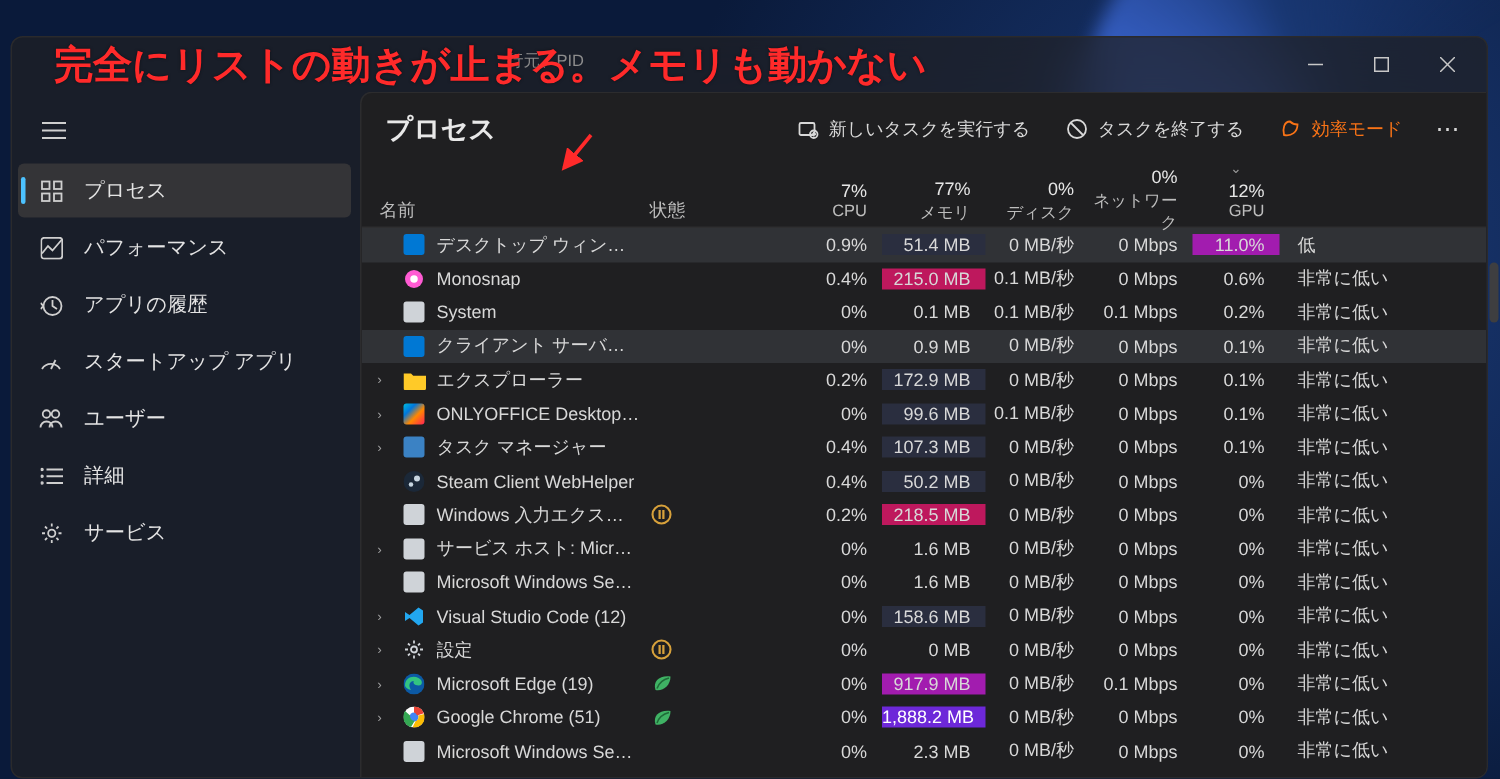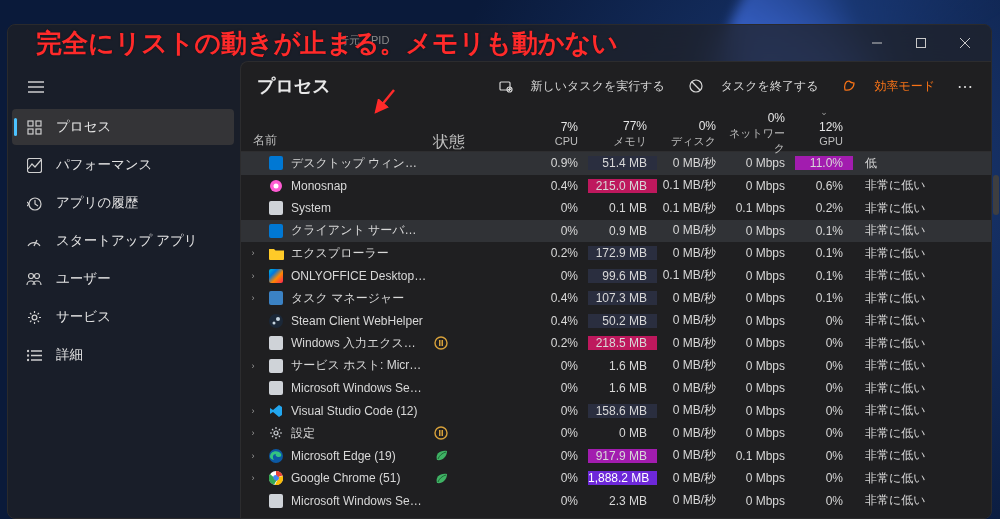--- a/index.html
+++ b/index.html
@@ -16,28 +16,28 @@
 .body{flex:1;display:flex;min-height:0}
 .sidebar{width:232px;padding:10px 6px 0 4px;display:flex;flex-direction:column;gap:2px}
 .hamburger{width:36px;height:32px;display:flex;align-items:center;justify-content:center;margin-left:6px;margin-bottom:4px;color:#cfcfcf}
 .sideitem{display:flex;align-items:center;gap:14px;height:36px;padding:0 10px 0 14px;border-radius:4px;font-size:13.5px;color:#e4e4e4;cursor:pointer}
 .sideitem.active{background:#343437;position:relative}
 .sideitem.active::before{content:"";position:absolute;left:2px;top:9px;width:3px;height:18px;background:#4cc2ff;border-radius:2px}
 .sideitem .icon{width:16px;display:flex;justify-content:center;color:#cfcfcf}
 .main{flex:1;display:flex;flex-direction:column;background:#1f1f21;border-top-left-radius:8px;border:1px solid #2c2c2e;border-right:none;border-bottom:none;min-width:0}
 .toolbar{height:48px;display:flex;align-items:center;padding:0 12px;gap:8px}
 .toolbar .title{font-size:18px;font-weight:600;flex:1;padding-left:4px}
-.tbtn{display:flex;align-items:center;gap:18px;font-size:12px;color:#d8d8d8;padding:6px 8px;border-radius:4px;cursor:pointer}
+.tbtn{display:flex;align-items:center;gap:7px;font-size:12px;color:#d8d8d8;padding:6px 8px;border-radius:4px;cursor:pointer}
 .tbtn.disabled{color:#f97316}
 .tbtn .icon{display:flex}
 .dots{font-size:16px;padding:0 6px}
 .grid{flex:1;overflow:hidden;position:relative;font-size:12px}
 .header-row{display:flex;height:42px;border-bottom:1px solid #2e2e30;color:#bdbdbd}
 .header-row .cname{width:186px;padding:22px 0 0 12px;font-size:12px}
-.header-row .cstat{width:106px;padding:22px 0 0 6px;font-size:16px}
+.header-row .cstat{width:106px;padding:22px 0 0 6px;font-size:12px}
 .hnum{text-align:right;padding:6px 10px 0 0;display:flex;flex-direction:column;justify-content:center;gap:1px;position:relative}
 .hnum .pct{color:#e6e6e6;font-size:12px}
 .hnum .lab{color:#bdbdbd;font-size:11px}
 .header-row .sortcaret{position:absolute;top:-3px;left:50%;transform:translateX(-50%);font-size:9px;color:#9a9a9a}
 .c-cpu{width:55px}.c-mem{width:69px}.c-disk{width:69px}.c-net{width:69px}.c-gpu{width:58px}.c-pow{flex:1;text-align:left;padding-left:12px}
 .rows{overflow-y:auto;height:calc(100% - 42px)}
 .rows::-webkit-scrollbar{width:12px}
 .rows::-webkit-scrollbar-thumb{background:#4a4a4c;border-radius:6px}
 .row{display:flex;height:22.5px;align-items:center;color:#d8d8d8}
 .row.selected{background:#303236}
@@ -146,39 +146,39 @@
             <svg width="16" height="14" viewBox="0 0 16 14" fill="none" stroke="currentColor" stroke-width="1.2">
               <circle cx="5" cy="4" r="2.5"></circle>
               <circle cx="11" cy="4" r="2.5"></circle>
               <path d="M1,13 a4,4 0 0 1 8,0 M7,13 a4,4 0 0 1 8,0"></path>
             </svg>
           </span>
         <span>ユーザー</span>
       </div>
       <div class="sideitem">
         <span class="icon">
-            <svg width="15" height="15" viewBox="0 0 15 15" fill="none" stroke="currentColor" stroke-width="1.2">
-              <circle cx="7.5" cy="7.5" r="2.4"></circle>
-              <path d="M7.5,1 v2 M7.5,12 v2 M1,7.5 h2 M12,7.5 h2 M3,3 l1.4,1.4 M10.6,10.6 l1.4,1.4 M12,3 l-1.4,1.4 M4.4,10.6 L3,12"></path>
-            </svg>
-          </span>
-        <span>サービス</span>
-      </div>
-      <div class="sideitem">
-        <span class="icon">
             <svg width="15" height="13" viewBox="0 0 15 13" fill="none" stroke="currentColor" stroke-width="1.4">
               <line x1="4" y1="2" x2="15" y2="2"></line>
               <line x1="4" y1="6.5" x2="15" y2="6.5"></line>
               <line x1="4" y1="11" x2="15" y2="11"></line>
               <circle cx="1" cy="2" r="0.5" fill="currentColor"></circle>
               <circle cx="1" cy="6.5" r="0.5" fill="currentColor"></circle>
               <circle cx="1" cy="11" r="0.5" fill="currentColor"></circle>
             </svg>
           </span>
         <span>詳細</span>
+      </div>
+      <div class="sideitem">
+        <span class="icon">
+            <svg width="15" height="15" viewBox="0 0 15 15" fill="none" stroke="currentColor" stroke-width="1.2">
+              <circle cx="7.5" cy="7.5" r="2.4"></circle>
+              <path d="M7.5,1 v2 M7.5,12 v2 M1,7.5 h2 M12,7.5 h2 M3,3 l1.4,1.4 M10.6,10.6 l1.4,1.4 M12,3 l-1.4,1.4 M4.4,10.6 L3,12"></path>
+            </svg>
+          </span>
+        <span>サービス</span>
       </div>
     </div>
 
     <div class="main">
       <div class="toolbar">
         <div class="title">プロセス</div>
         <div class="tbtn">
           <span class="icon">
               <svg width="14" height="14" viewBox="0 0 14 14" fill="none" stroke="currentColor" stroke-width="1.2">
                 <rect x="1" y="3" width="10" height="8" rx="1"></rect>

